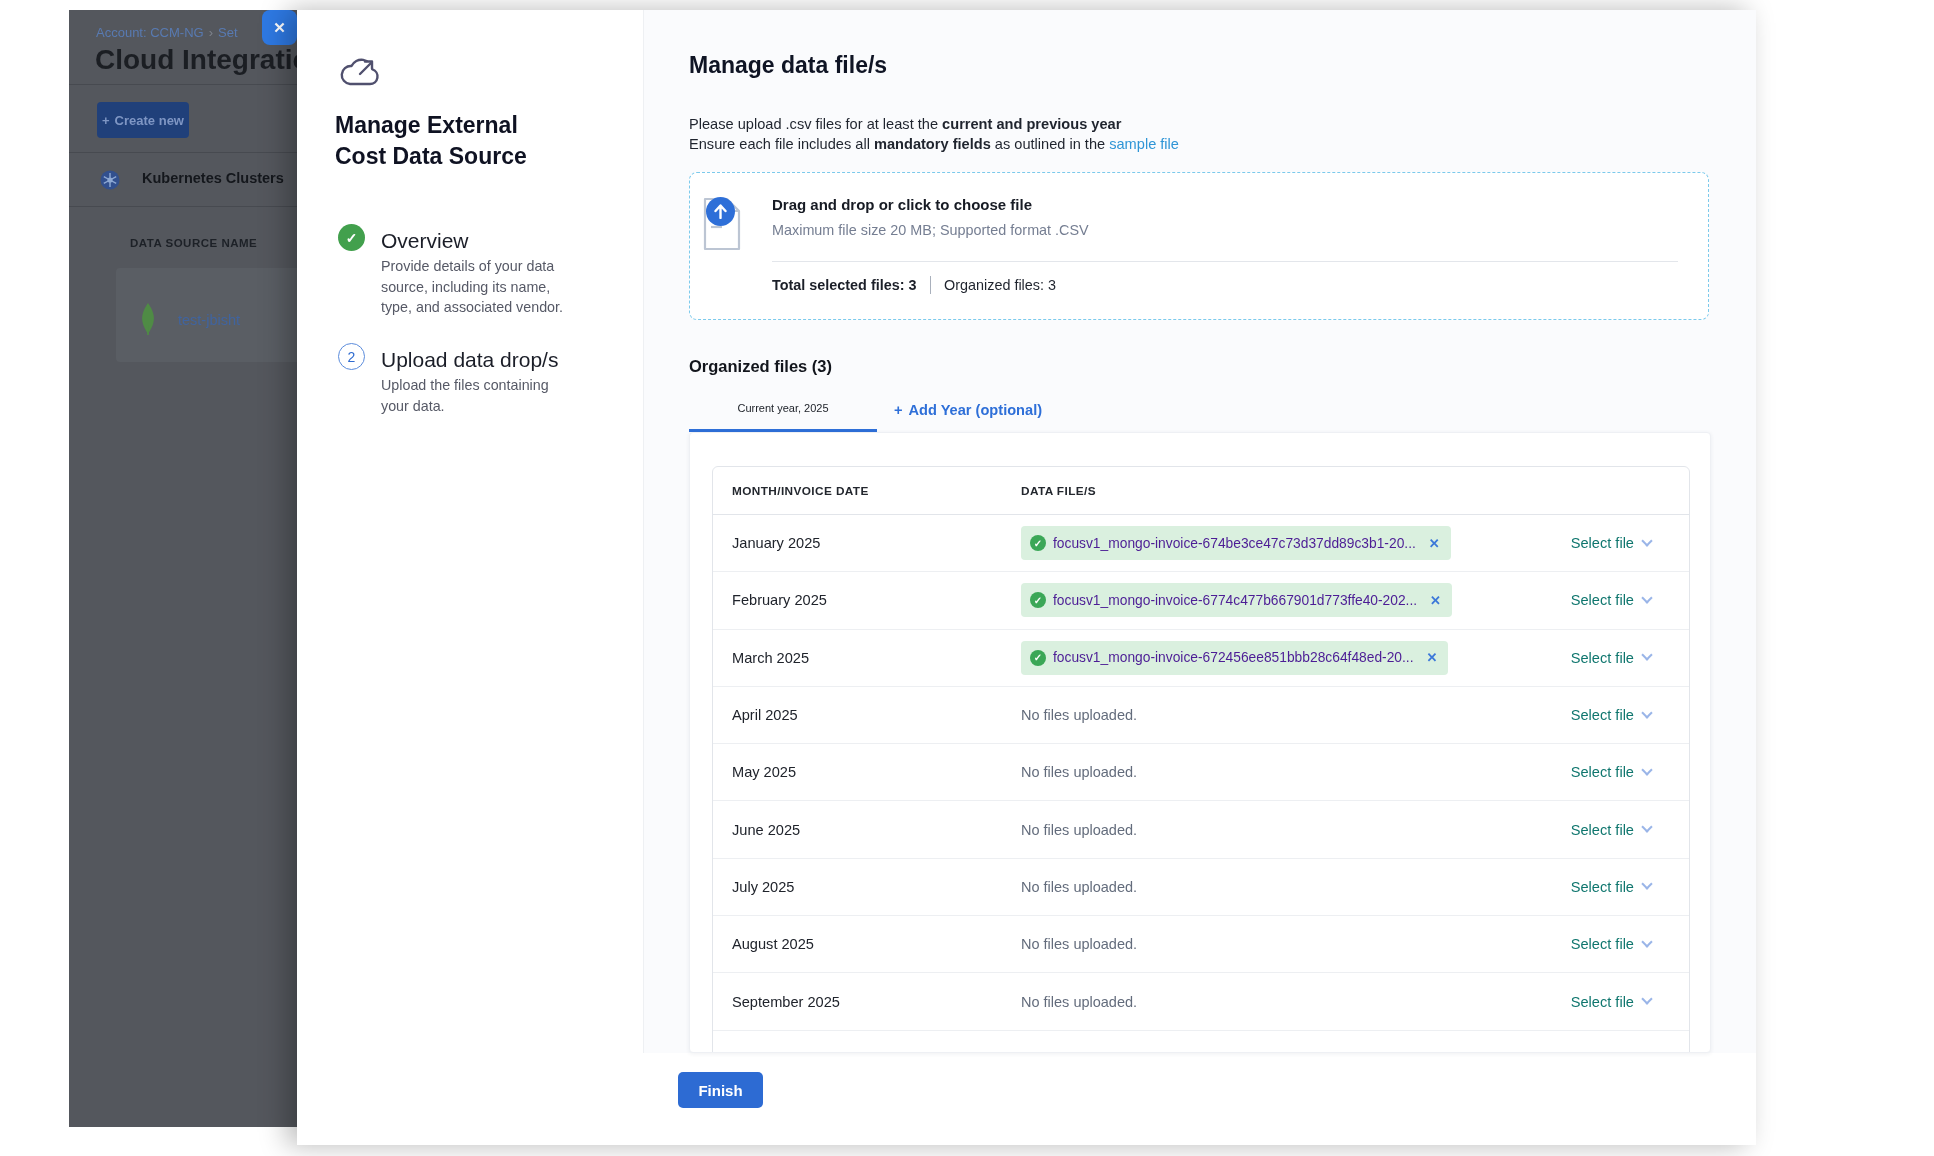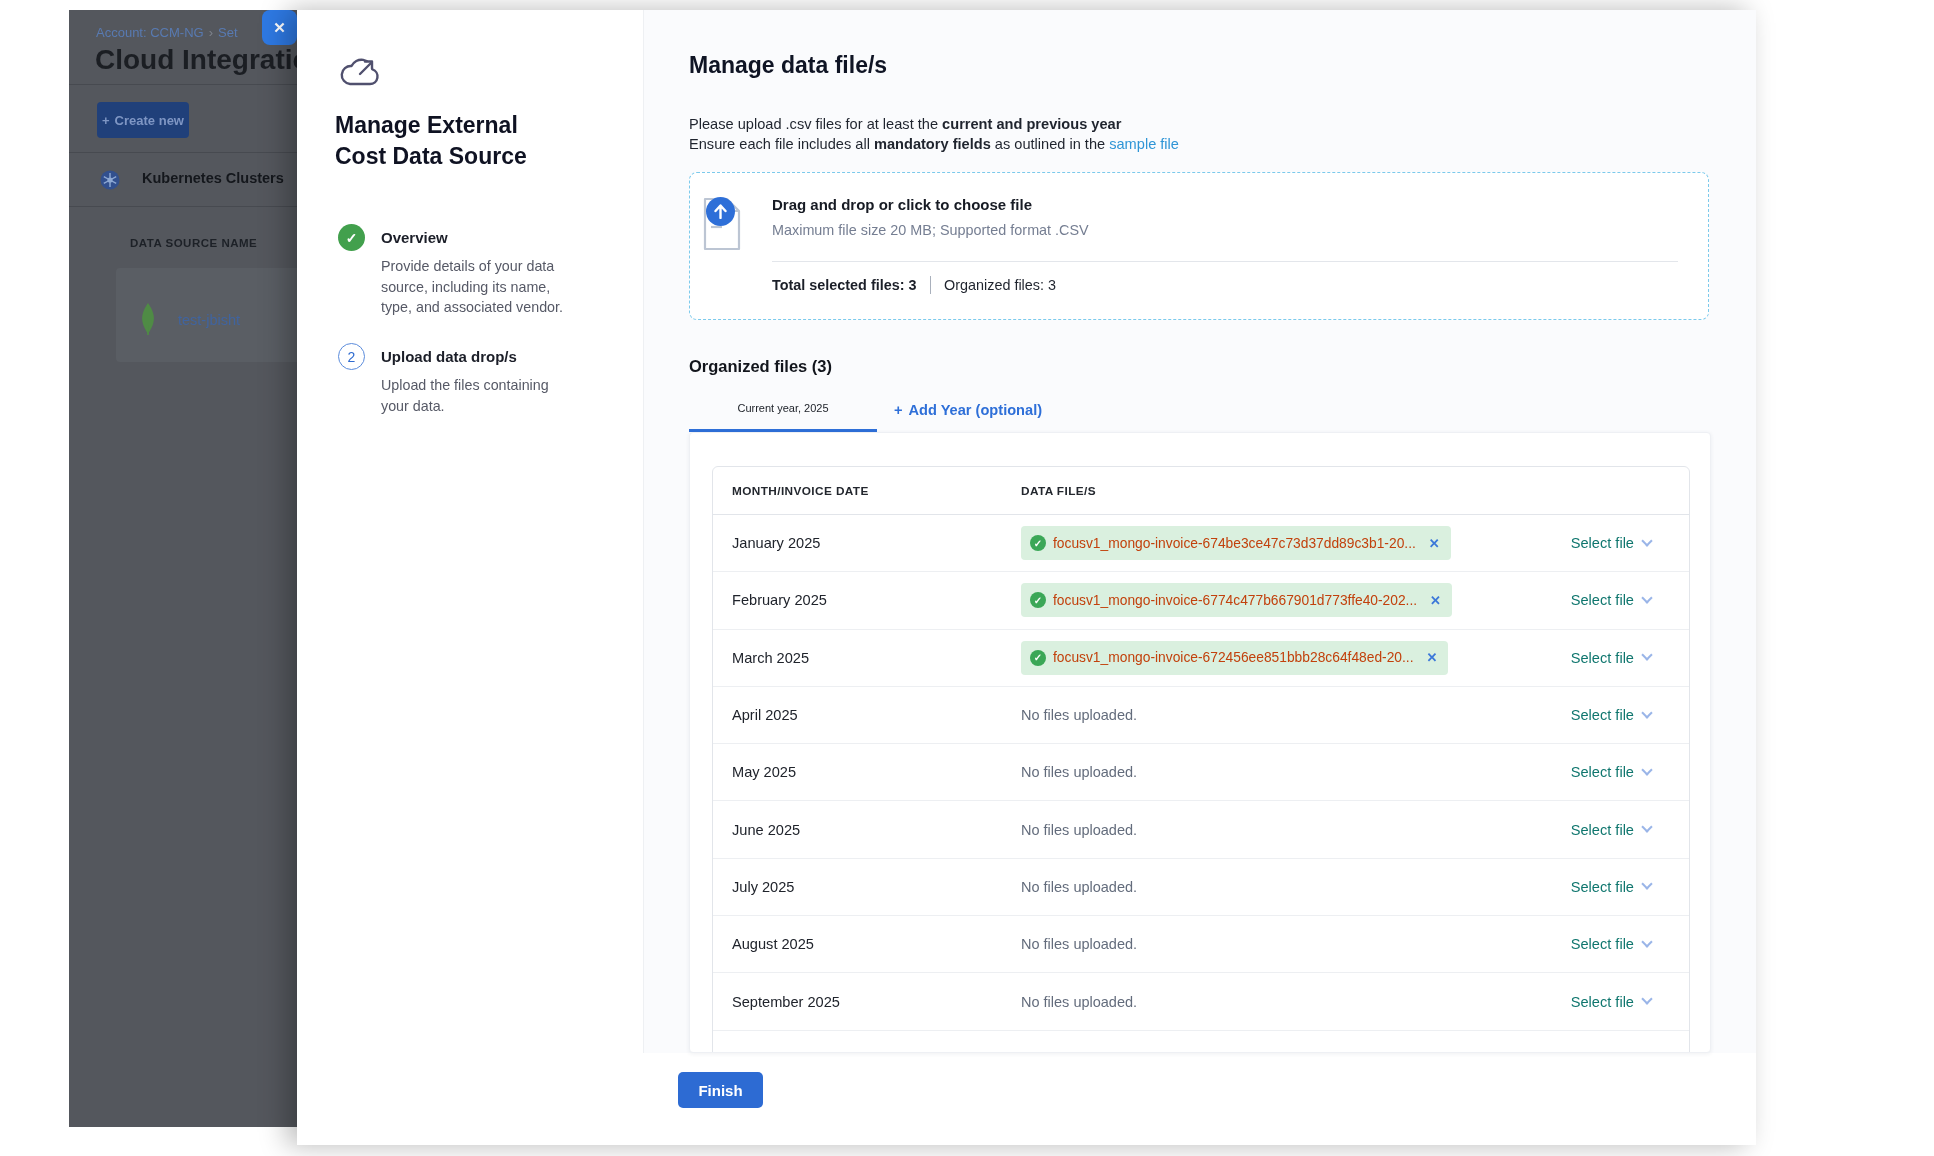--- a/index.html
+++ b/index.html
@@ -29,21 +29,21 @@
   
   .drawer { position:absolute; left:297px; top:10px; width:1459px; height:1135px; background:#ffffff; box-shadow:-10px 0 26px rgba(0,0,0,.28); }
 
   
   .panel-left { position:absolute; left:0; top:0; width:346px; height:100%; background:#fff; }
   .cloud-ic { position:absolute; left:42px; top:44px; }
   .pl-title { position:absolute; left:38px; top:100px; width:236px; font-size:23px; line-height:31px; font-weight:bold; color:#0f1222; }
   .step-circle { position:absolute; left:41px; width:27px; height:27px; border-radius:50%; display:flex; align-items:center; justify-content:center; }
   .step1-c { top:214px; background:#42a04d; color:#fff; font-size:14px; font-weight:bold; }
   .step2-c { top:333px; background:#fff; border:1.5px solid #5b8cdc; color:#2f6bd0; font-size:14px; }
-  .step-title { position:absolute; left:84px; font-size:15px; font-weight:bold; color:#1b1e28; }
+  .step-title { position:absolute; left:84px; font-size:21px; font-weight:normal; color:#1b1e28; }
   .st1 { top:219px; } .st2 { top:338px; }
   .step-desc { position:absolute; left:84px; width:196px; font-size:14.3px; line-height:20.5px; color:#565966; }
   .sd1 { top:246px; } .sd2 { top:365px; }
 
   
   .panel-main { position:absolute; left:346px; top:0; width:1113px; height:1043px; background:#fafbfd; border-left:1px solid #eef0f3; }
   .pm-heading { position:absolute; left:45px; top:42px; font-size:23px; font-weight:bold; color:#0f1424; }
   .pm-para { position:absolute; left:45px; top:104px; font-size:14.6px; line-height:20px; color:#1f242e; }
   .pm-para b { font-weight:bold; }
   .pm-para a { color:#2f95d6; text-decoration:none; cursor:pointer; }
@@ -67,21 +67,21 @@
   .tab-panel { position:absolute; left:45px; top:422px; width:1022px; height:621px; background:#fff; border:1px solid #eef0f4; border-radius:4px; box-shadow:0 1px 4px rgba(35,47,66,.07); overflow:hidden; }
   .card { position:absolute; left:22px; top:33px; width:978px; height:720px; border:1px solid #e2e5ea; border-radius:6px; background:#fff; }
   .thead { display:flex; height:48px; align-items:center; border-bottom:1px solid #e2e5ea; font-size:11.8px; font-weight:bold; letter-spacing:.4px; color:#23272e; }
   .col-month { width:308px; padding-left:19px; }
   .col-file { flex:1; }
   .trow { display:flex; align-items:center; height:57.3px; border-bottom:1px solid #edeff2; }
   .trow .month { width:308px; padding-left:19px; font-size:14.6px; color:#20242c; }
   .trow .file { flex:1; display:flex; align-items:center; }
   .chip { display:inline-flex; align-items:center; height:34px; padding:0 11px 0 9px; background:#daf0df; border-radius:4px; gap:7px; max-width:466px; }
   .chk { width:16px; height:16px; border-radius:50%; background:#3ba757; color:#fff; font-size:10px; font-weight:bold; display:flex; align-items:center; justify-content:center; flex:0 0 16px; }
-  .fname { font-size:13.8px; color:#c2410c; white-space:nowrap; }
+  .fname { font-size:13.8px; color:#4c1d95; white-space:nowrap; }
   .rm { margin-left:6px; color:#3c78d9; font-size:13px; font-weight:bold; cursor:pointer; }
   .empty { font-size:14.5px; color:#636c7c; }
   .sel { width:130px; margin-right:38px; display:flex; align-items:center; justify-content:flex-end; gap:9px; color:#0f766e; font-size:14.6px; cursor:pointer; white-space:nowrap; }
   .chev { width:8px; height:8px; border-right:2px solid #9ab5e8; border-bottom:2px solid #9ab5e8; transform:rotate(45deg); margin-top:-5px; }
 
   .finish-btn { position:absolute; left:381px; top:1062px; width:85px; height:36px; background:#2d6bd3; border:none; border-radius:5px;
                 color:#fff; font-size:15px; font-weight:bold; cursor:pointer; font-family:"Liberation Sans", sans-serif; }
 </style>
 </head>
 <body>

